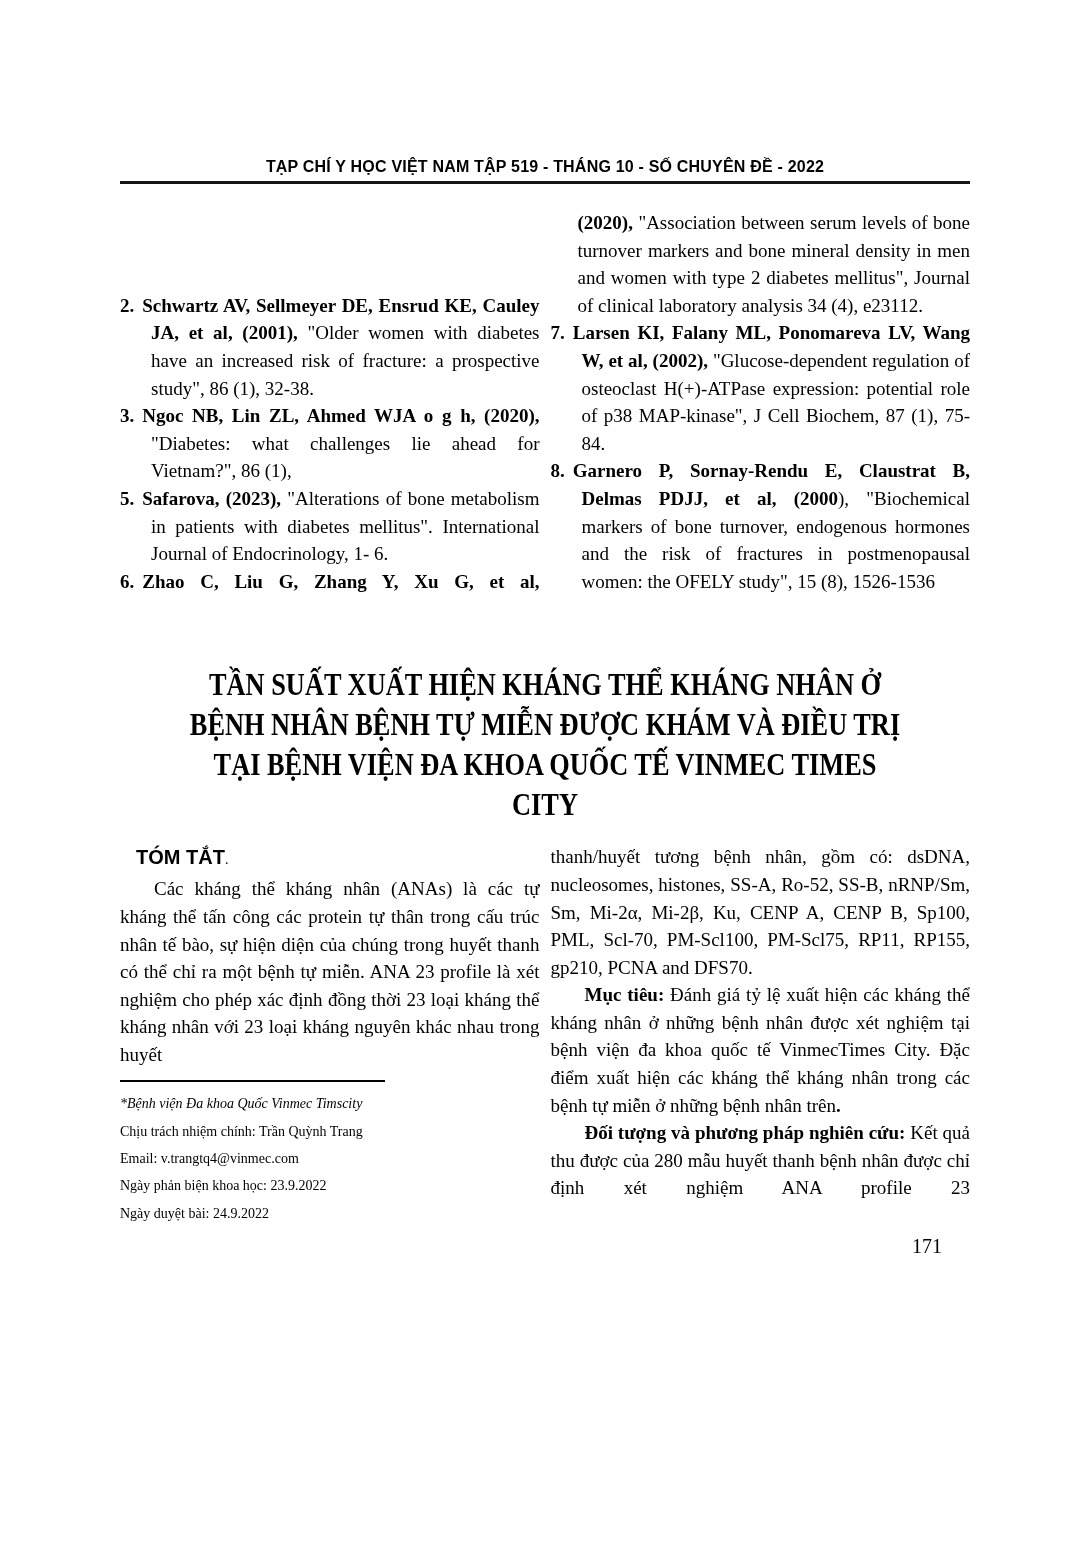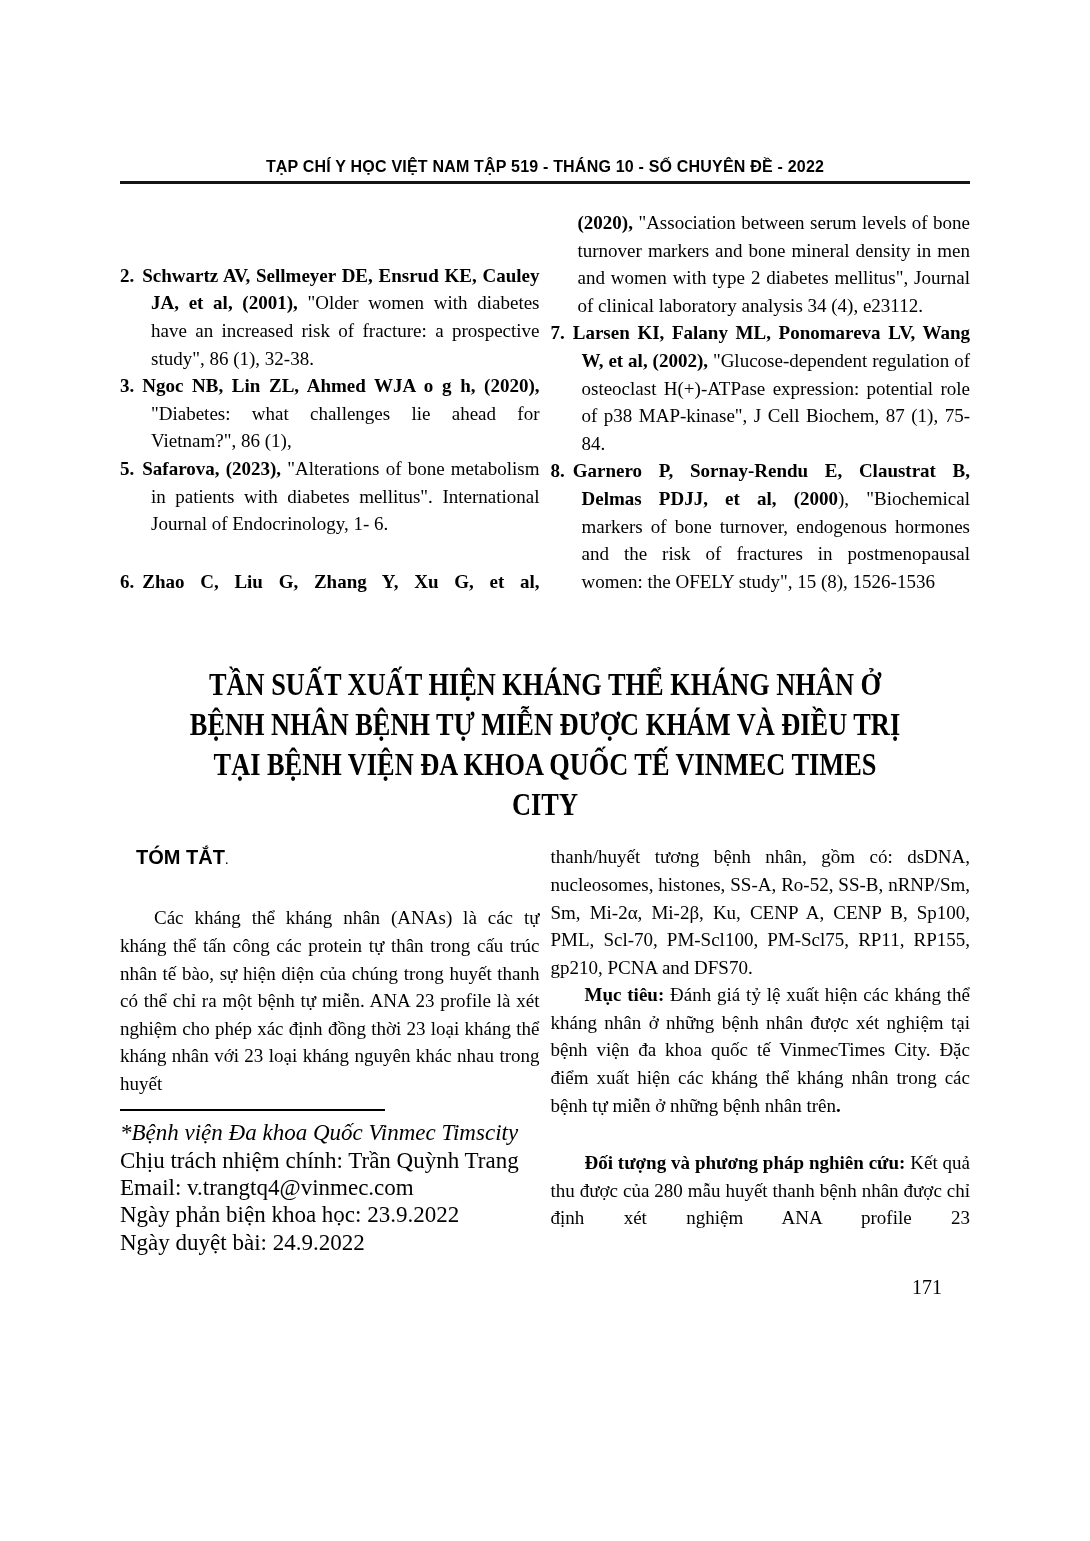--- a/index.html
+++ b/index.html
@@ -19,21 +19,21 @@
   }
 
   
   .refs{display:flex;gap:11px;margin-top:25px;
     font-size:19px;line-height:27.6px;text-align:justify;align-items:flex-end;}
   .col{width:420px;}
   .ref{padding-left:31px;text-indent:-31px;}
   .ref .num{font-weight:bold;padding-right:8px;}
   .ref .bold{font-weight:bold;}
   .ref-cont{padding-left:27px;text-indent:0;}
-  .stretch-last{text-align-last:justify;margin-top:30px;}
+  .stretch-last{text-align-last:justify;}
 
   
   .title{margin-top:70px;text-align:center;font-weight:bold;
     font-size:31px;line-height:40px;}
   .title .line{transform:scaleX(.85);transform-origin:center;}
 
   
   .authors{margin-top:12px;text-align:right;font-weight:bold;
     font-size:23px;line-height:35px;}
   .authors .line{transform:scaleX(.88);transform-origin:right center;}
@@ -45,24 +45,24 @@
     font-family:"Liberation Sans","DejaVu Sans",sans-serif;
     font-weight:bold;font-size:20px;line-height:28px;margin-bottom:1px;
     text-align:left;margin-left:16px;}
   .abstract-heading .dot{font-family:"Liberation Serif",serif;font-weight:normal;font-size:14px;}
   .para-indent{text-indent:34px;}
   .blabel{font-weight:bold;}
 
   
   .footnote-sep{border:none;border-top:2px solid #000;width:265px;
     margin:12px 0 8px 0;}
-  .footnote{font-size:23px;line-height:27.3px;text-align:left;}
+  .footnote{font-size:14px;line-height:27.3px;text-align:left;}
   .footnote .affiliation{font-style:italic;}
 
-  .page-num{margin-top:20px;text-align:right;padding-right:28px;font-size:20px;}
+  .page-num{margin-top:8px;text-align:right;padding-right:28px;font-size:20px;}
 </style>
 </head>
 <body>
 
 <div class="content">
 
   <div class="journal-header">TẠP CHÍ Y HỌC VIỆT NAM TẬP 519 - THÁNG 10 - SỐ CHUYÊN ĐỀ - 2022</div>
 
   <div class="refs">
     <div class="col">

